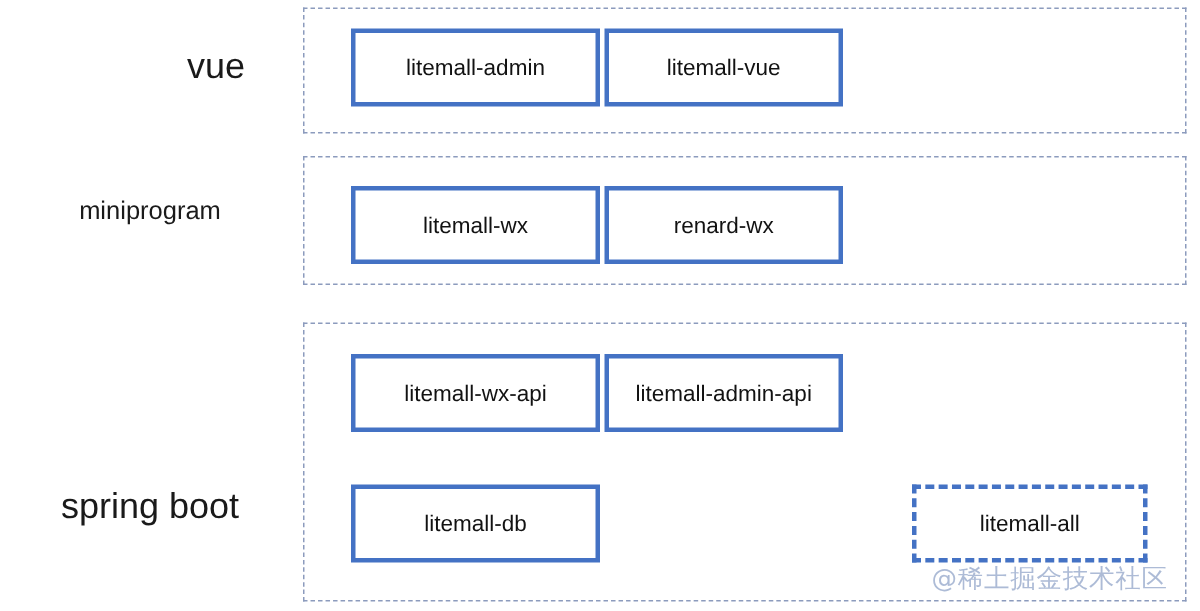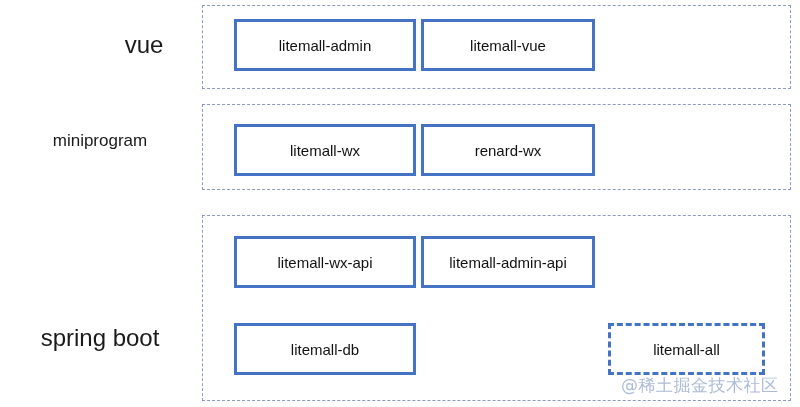--- a/index.html
+++ b/index.html
@@ -62,22 +62,22 @@
     font-size: 15px;
     color: #121212;
     white-space: nowrap;
   }
   .module.dashed {
     border-style: dashed;
     border-width: 3px;
   }
 
   
-  .col1 { left: 234px; width: 182px; }
-  .col2 { left: 421px; width: 174px; }
+  .col1 { left: 234px; width: 166px; }
+  .col2 { left: 403px; width: 159px; }
   .col3 { left: 608px; width: 157px; }
 
   .row-vue    { top: 19px;  height: 52px; }
   .row-mini   { top: 124px; height: 52px; }
   .row-sb1    { top: 236px; height: 52px; }
   .row-sb2    { top: 323px; height: 52px; }
 
   
   .watermark {
     position: absolute;

